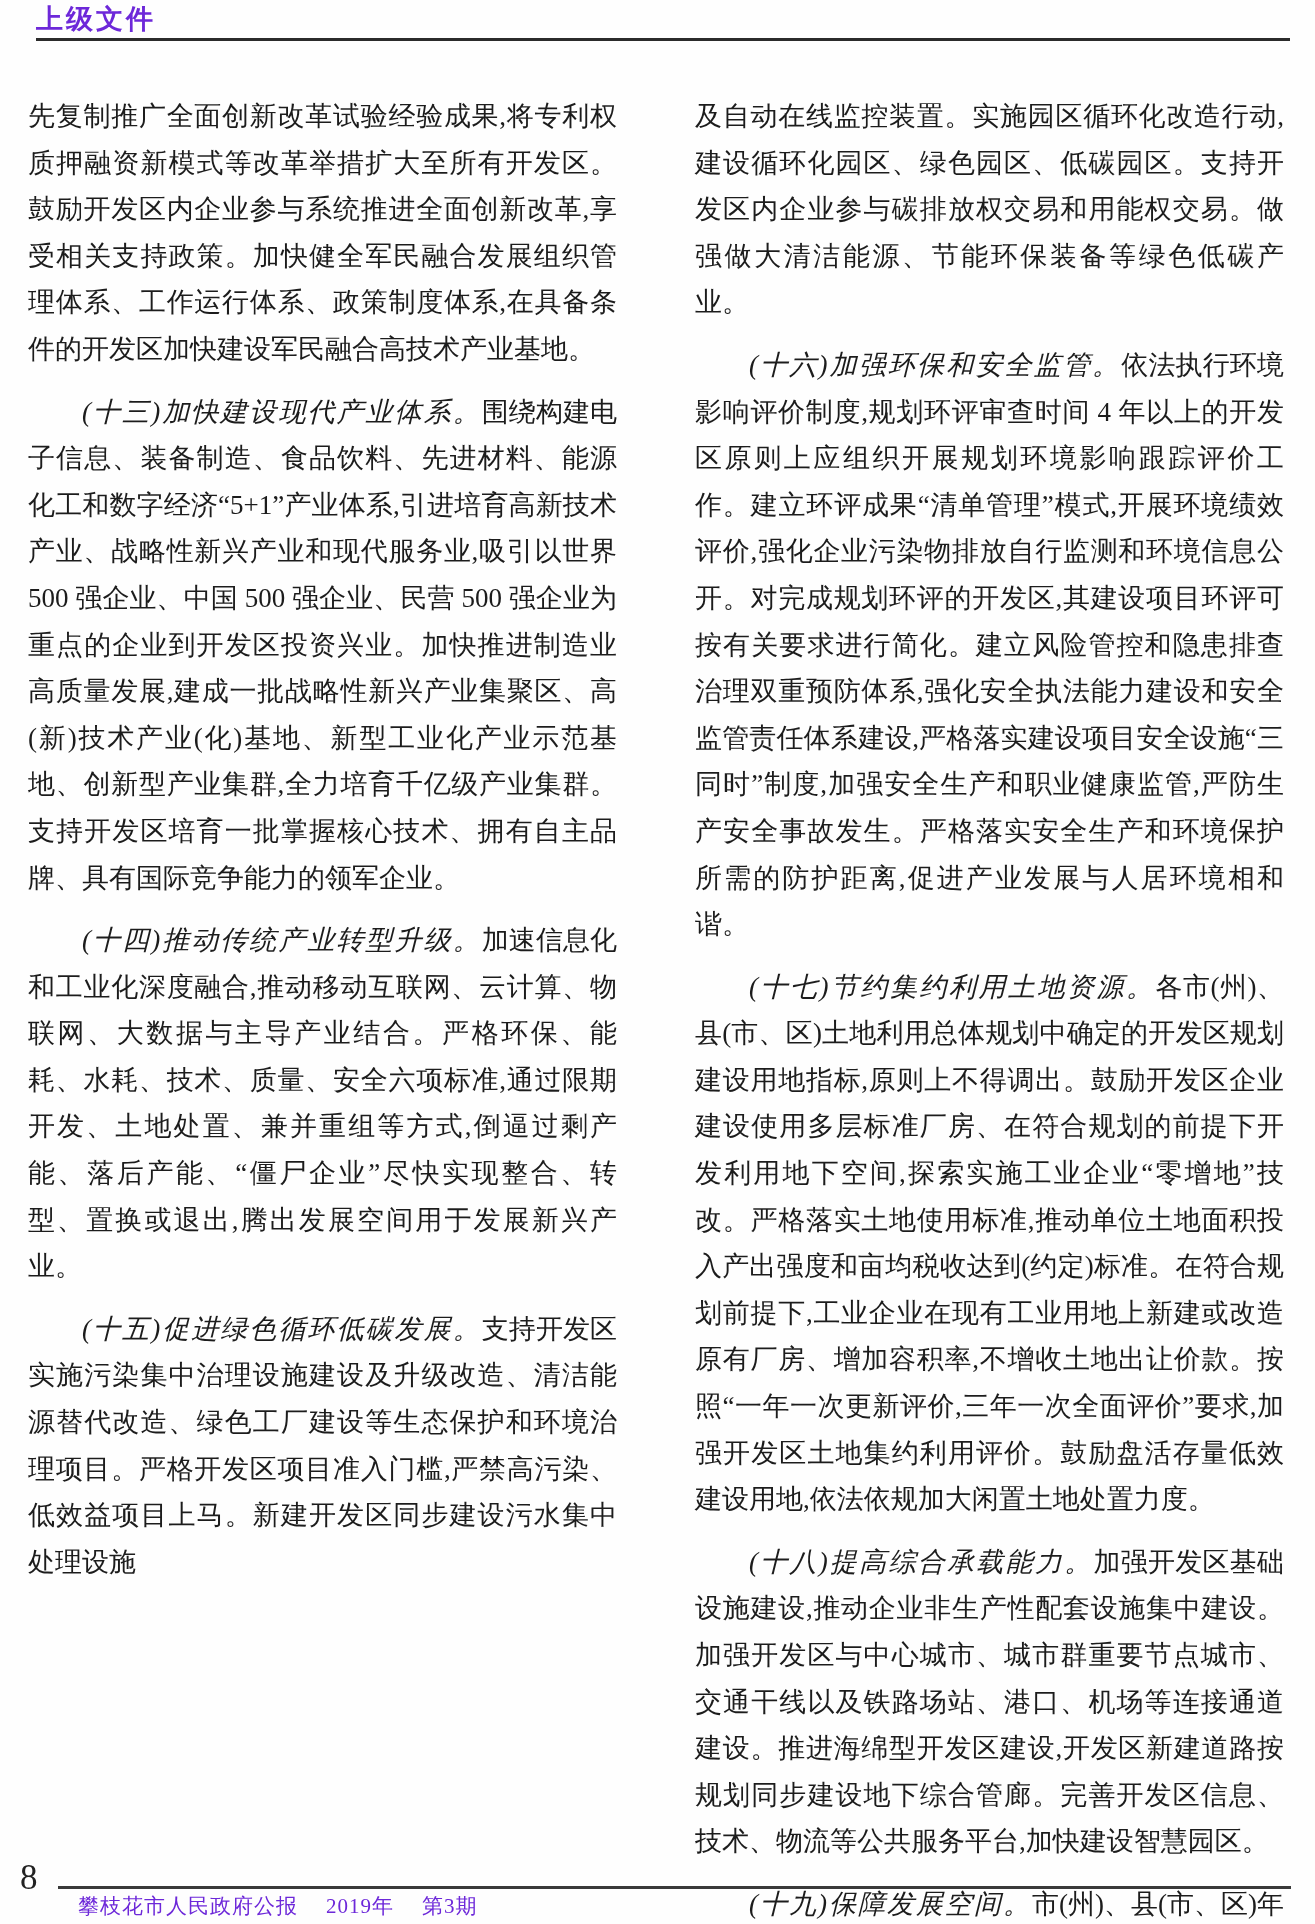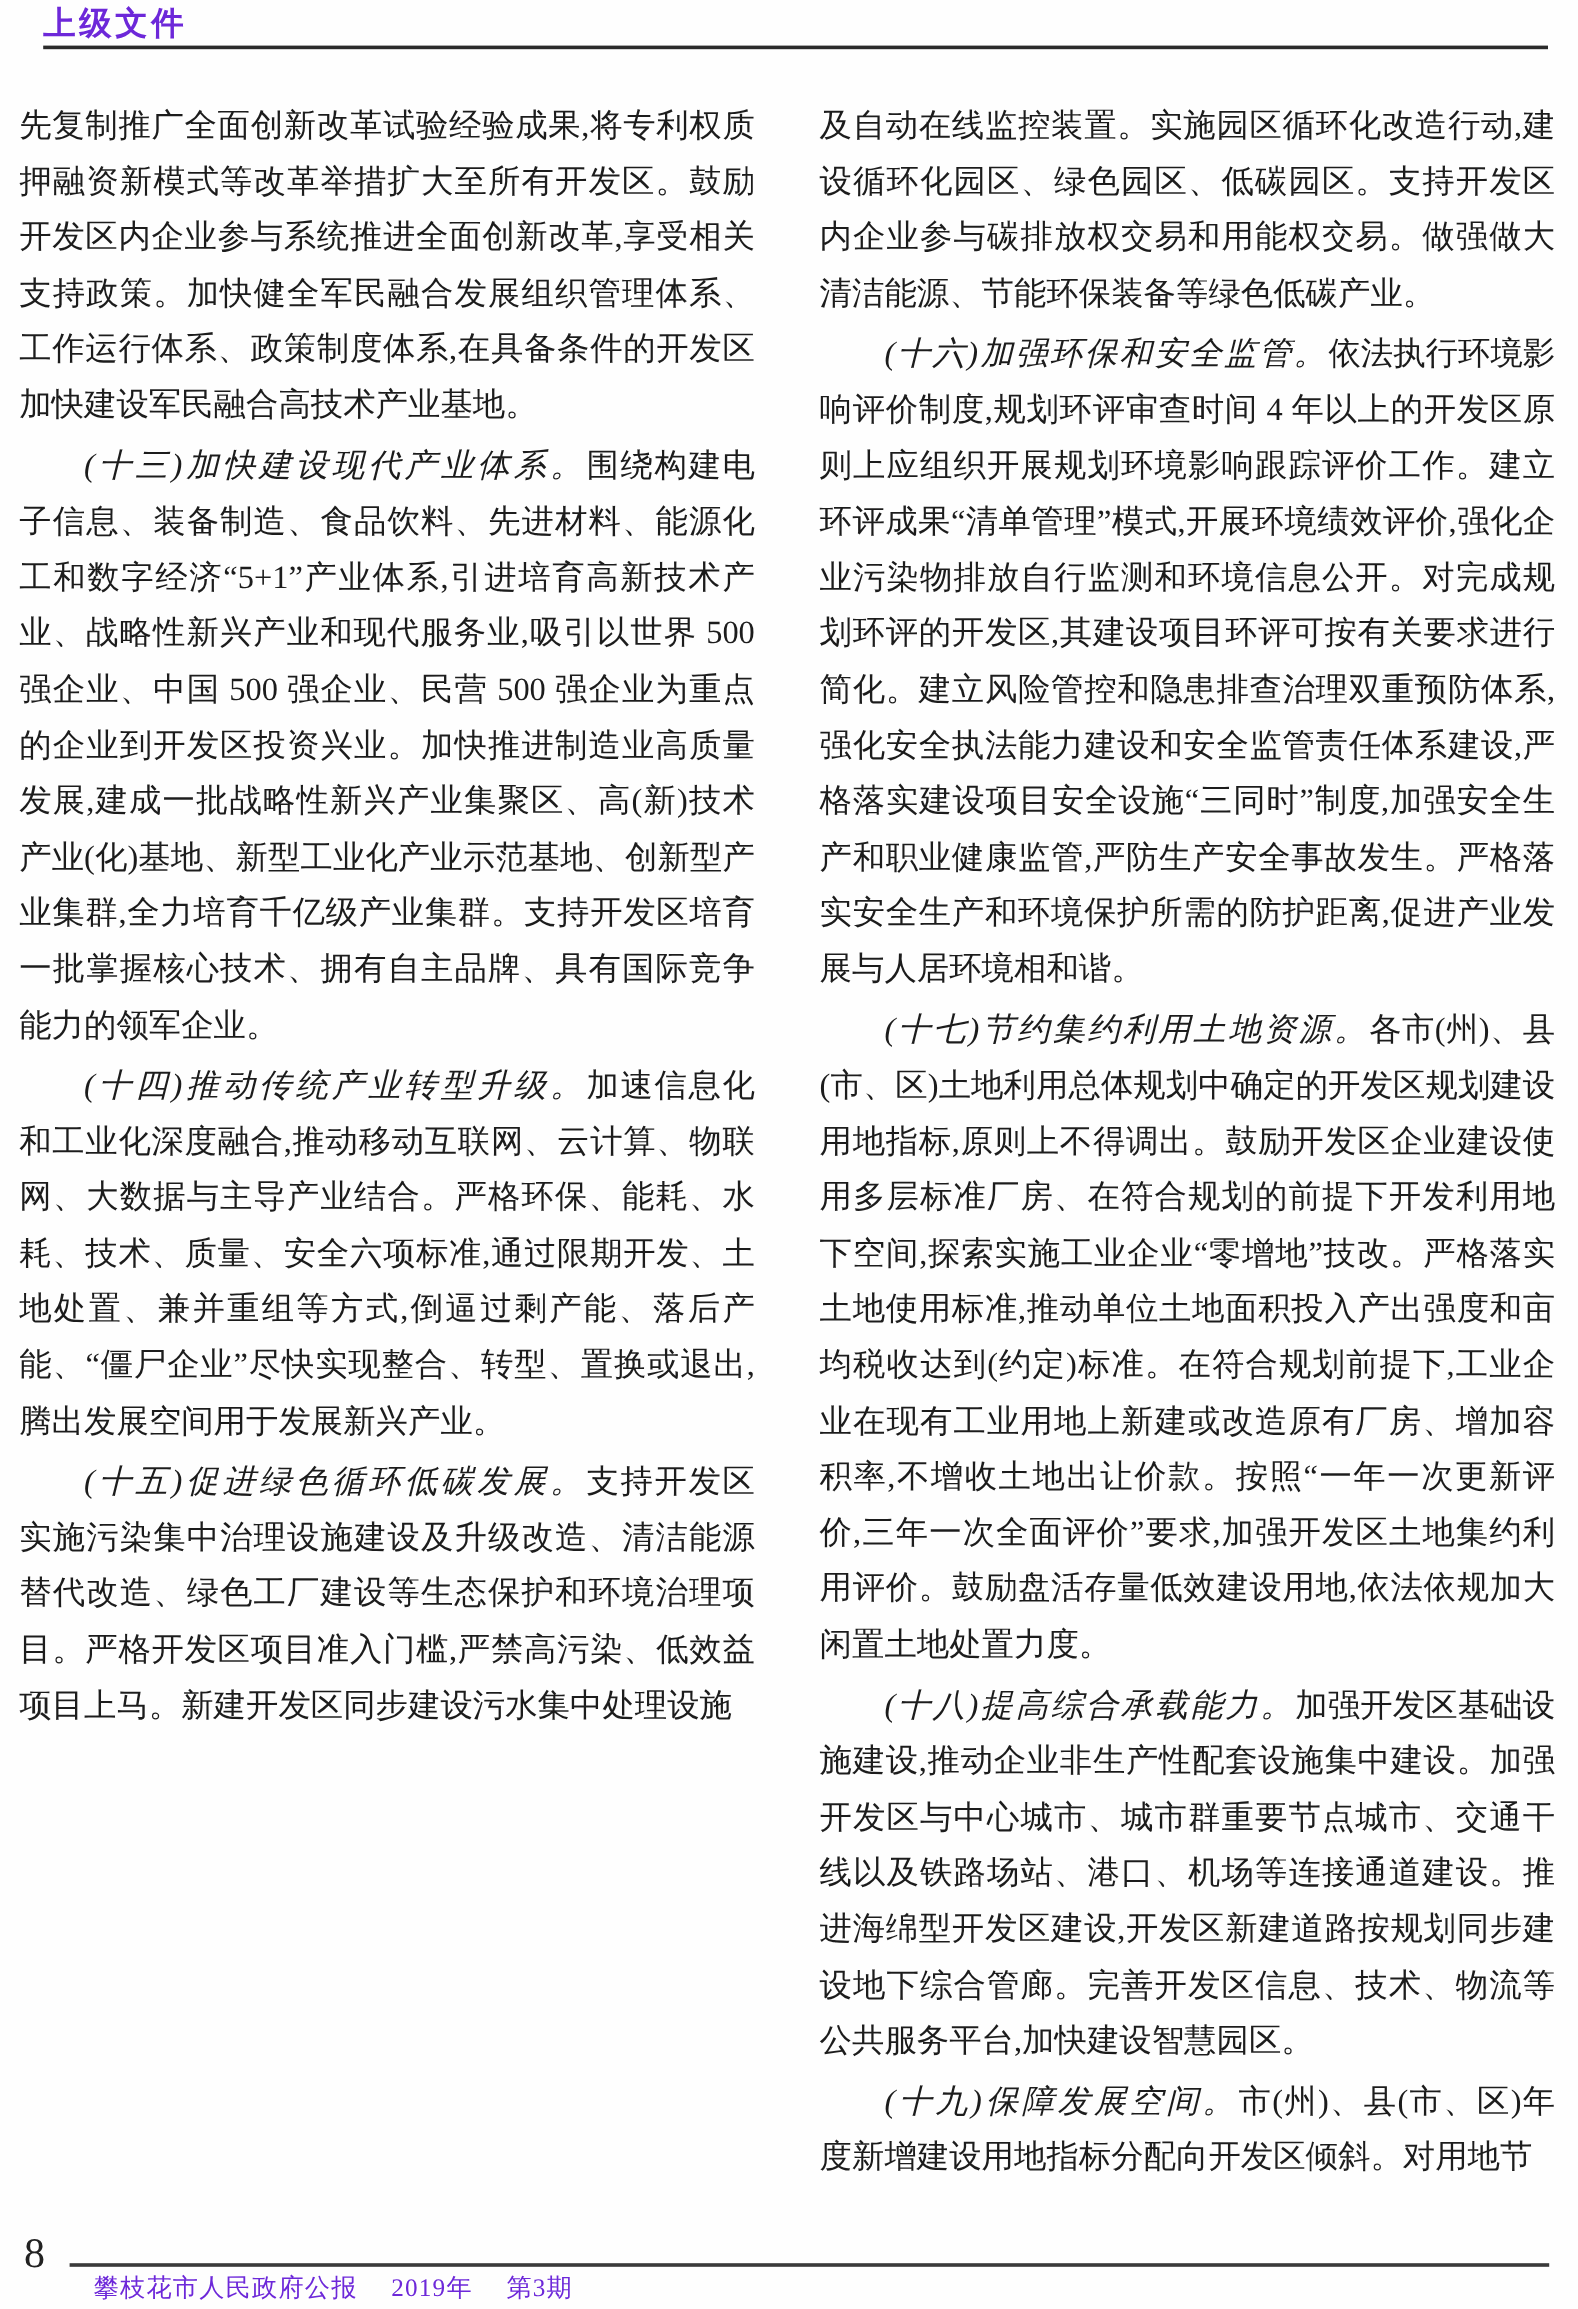--- a/index.html
+++ b/index.html
@@ -38,21 +38,21 @@
     display: flex;
     gap: 46px;
   }
   .col {
     flex: 0 0 621px;
     width: 621px;
     font-size: 27px;
     line-height: 46.6px;
     text-align: justify;
   }
-  .col p { margin: 4px; font-family: Liberation Serif, serif; }
+  .col p { margin: 16px; font-family: Liberation Serif, serif; }
   p.para { text-indent: 54px; }
   p.cont { text-indent: 0; }
   .lead {
     font-style: italic;
     letter-spacing: 2px;
   }
   .subhead {
     font-family: "Liberation Sans", "DejaVu Sans", sans-serif;
     font-weight: bold;
     font-style: normal;

